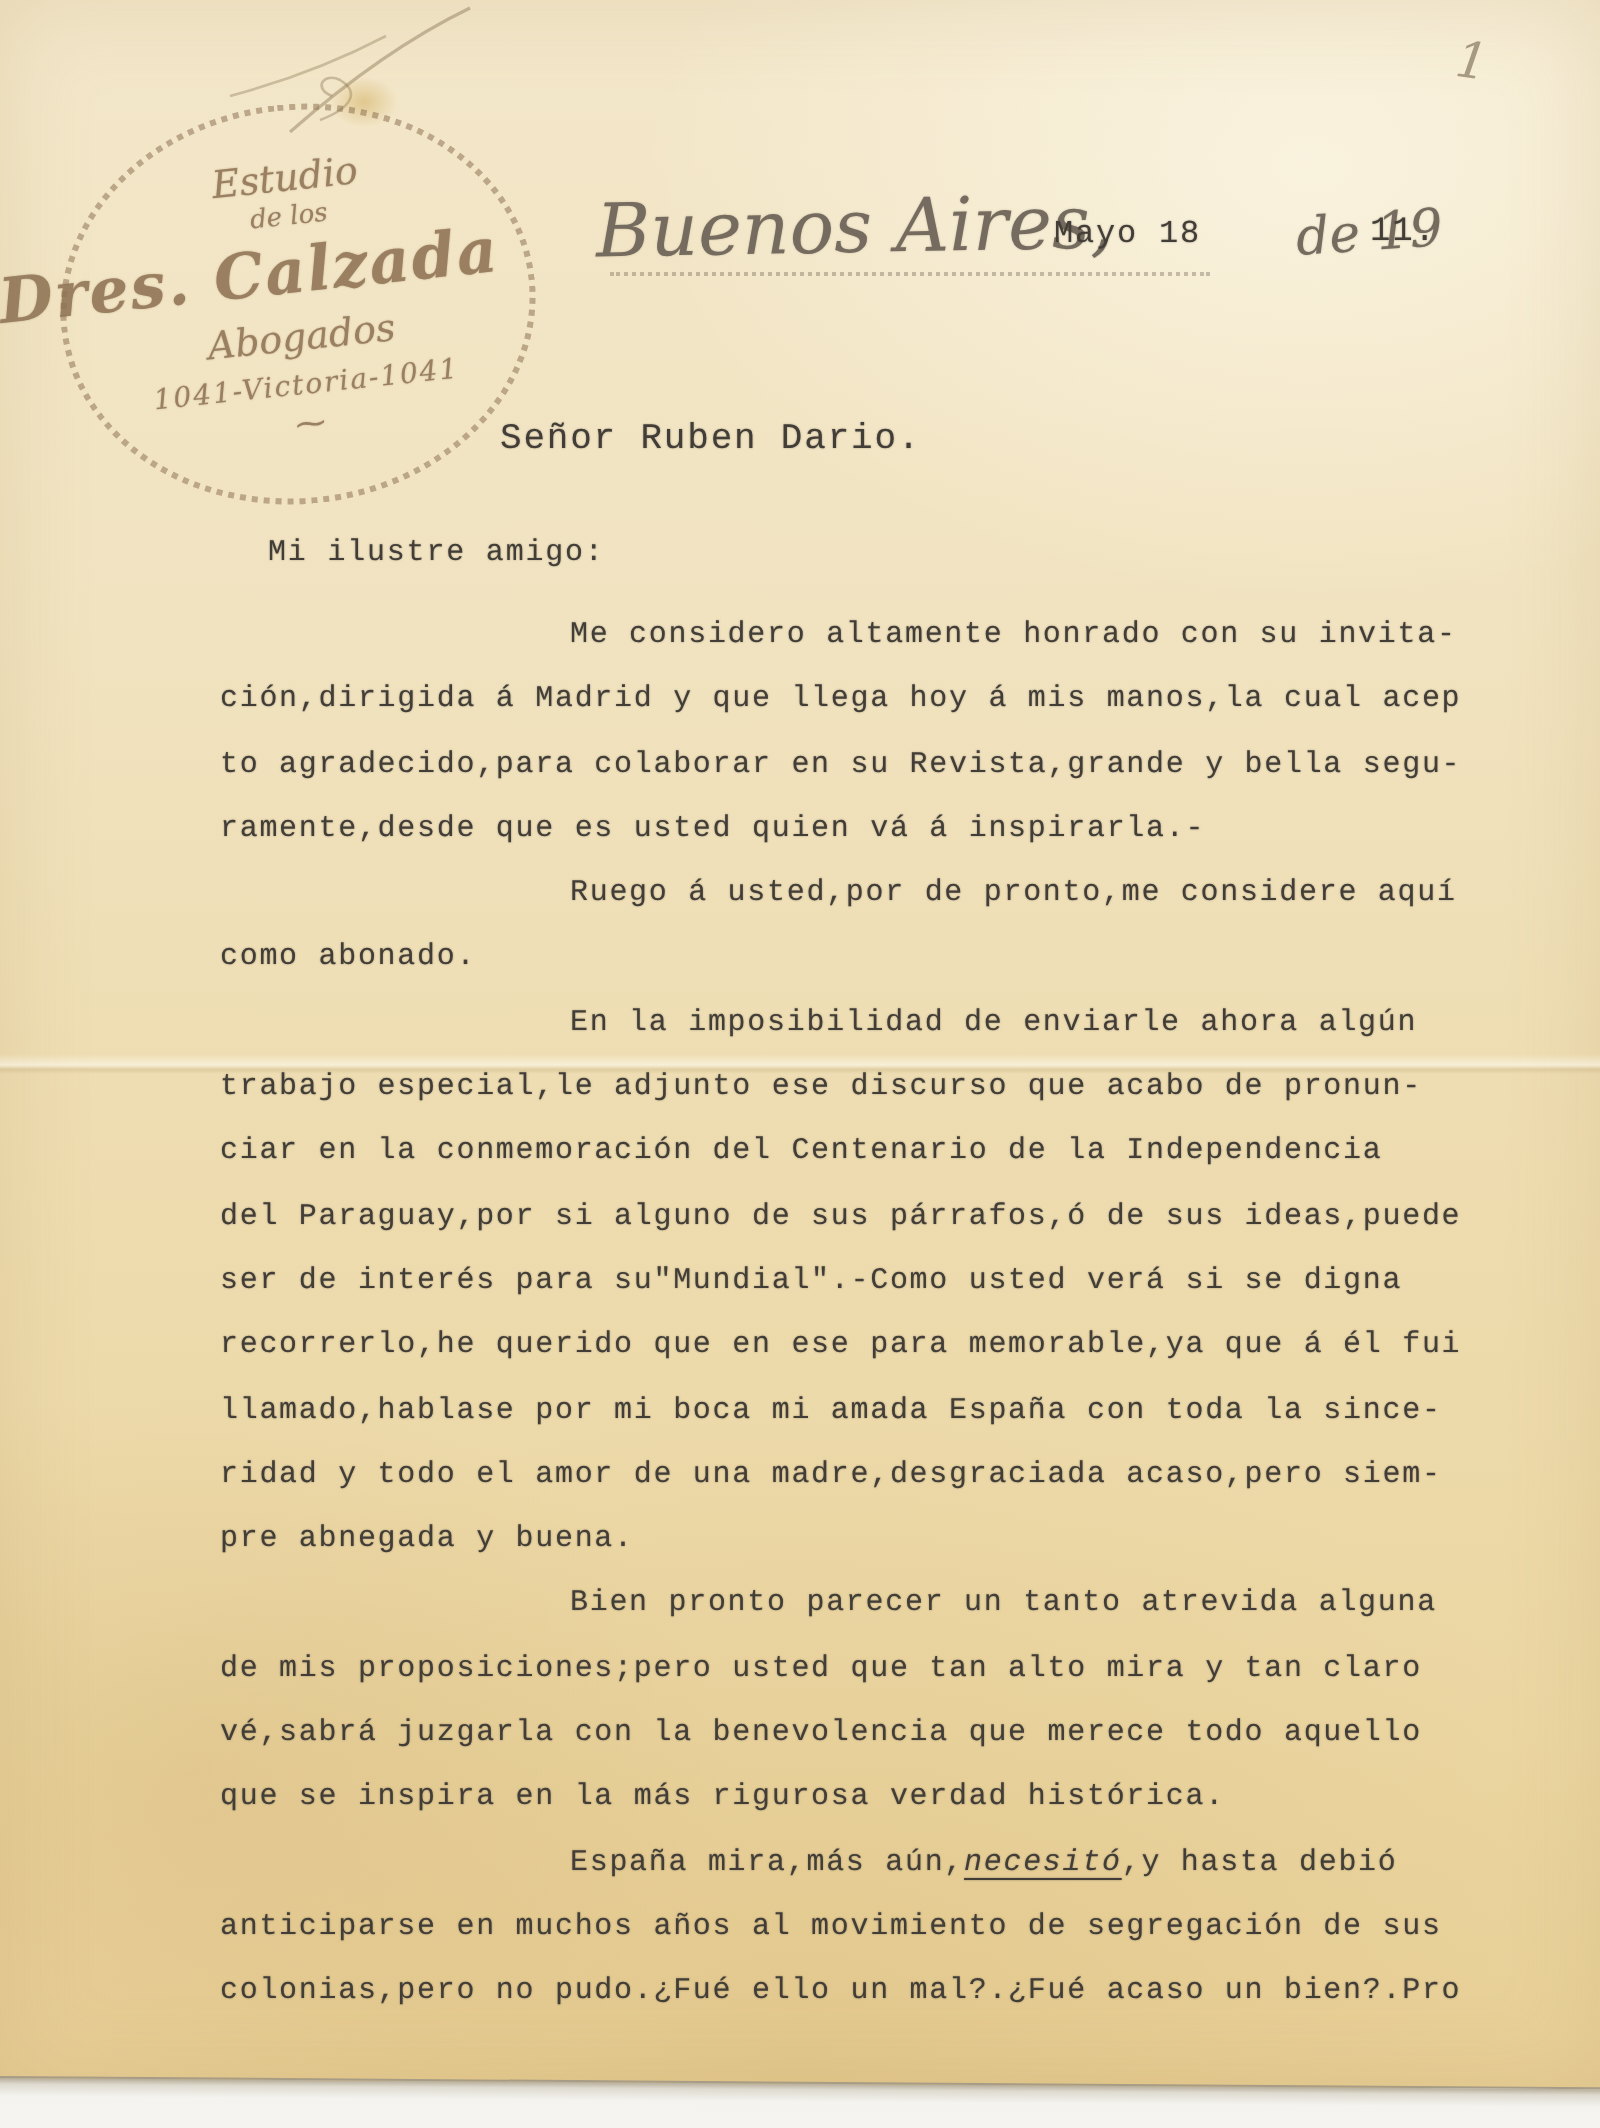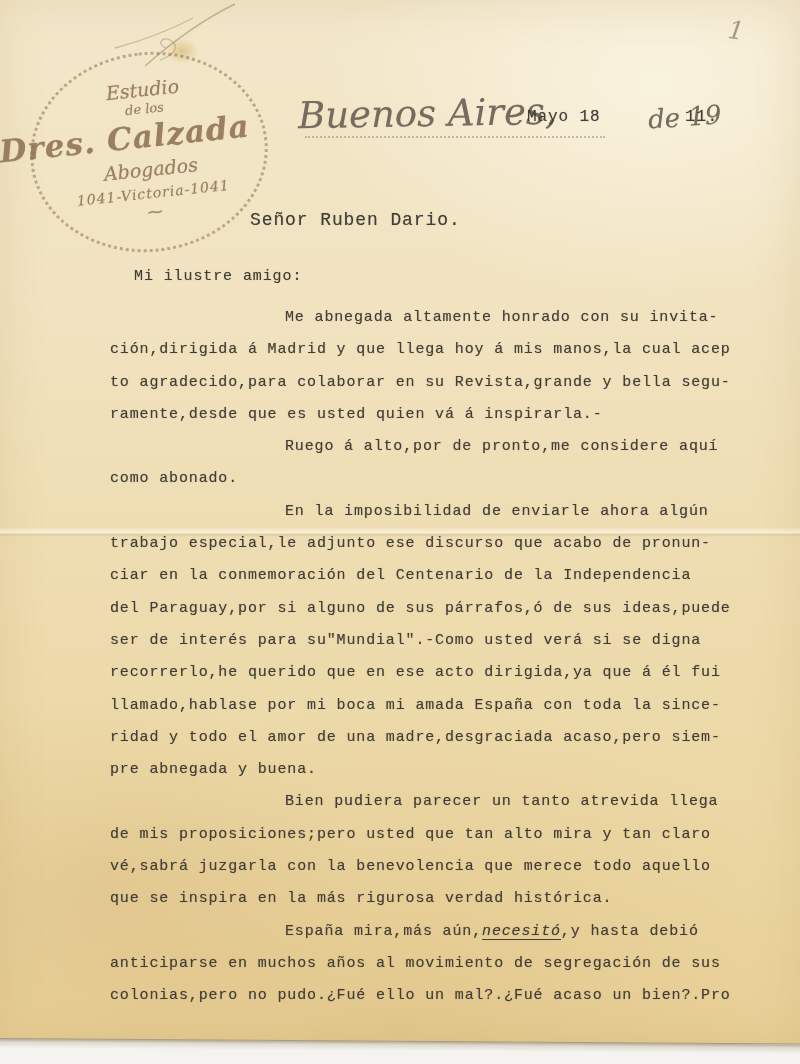--- a/index.html
+++ b/index.html
@@ -106,36 +106,36 @@
   <div class="script city">Buenos Aires,</div>
   <div class="dotted-lead"></div>
   <div class="typed date">Mayo 18</div>
   <div class="script de19">de 19</div>
   <div class="typed year">11.</div>
 
   <div class="typed recipient">Señor Ruben Dario.</div>
   <div class="typed salutation">Mi ilustre amigo:</div>
 
   <div class="letter-body">
-    <div class="line indent">Me abnegada altamente honrado con su invita-</div>
+    <div class="line indent">Me considero altamente honrado con su invita-</div>
     <div class="line">ción,dirigida á Madrid y que llega hoy á mis manos,la cual acep</div>
     <div class="line">to agradecido,para colaborar en su Revista,grande y bella segu-</div>
     <div class="line">ramente,desde que es usted quien vá á inspirarla.-</div>
-    <div class="line indent">Ruego á alto,por de pronto,me considere aquí</div>
+    <div class="line indent">Ruego á usted,por de pronto,me considere aquí</div>
     <div class="line">como abonado.</div>
     <div class="line indent">En la imposibilidad de enviarle ahora algún</div>
     <div class="line">trabajo especial,le adjunto ese discurso que acabo de pronun-</div>
     <div class="line">ciar en la conmemoración del Centenario de la Independencia</div>
     <div class="line">del Paraguay,por si alguno de sus párrafos,ó de sus ideas,puede</div>
     <div class="line">ser de interés para su"Mundial".-Como usted verá si se digna</div>
-    <div class="line">recorrerlo,he querido que en ese acto dirigida,ya que á él fui</div>
+    <div class="line">recorrerlo,he querido que en ese para memorable,ya que á él fui</div>
     <div class="line">llamado,hablase por mi boca mi amada España con toda la since-</div>
     <div class="line">ridad y todo el amor de una madre,desgraciada acaso,pero siem-</div>
     <div class="line">pre abnegada y buena.</div>
-    <div class="line indent">Bien pudiera parecer un tanto atrevida llega</div>
+    <div class="line indent">Bien pronto parecer un tanto atrevida alguna</div>
     <div class="line">de mis proposiciones;pero usted que tan alto mira y tan claro</div>
     <div class="line">vé,sabrá juzgarla con la benevolencia que merece todo aquello</div>
     <div class="line">que se inspira en la más rigurosa verdad histórica.</div>
     <div class="line indent"><span>España mira,más aún,</span><span class="u">necesitó</span><span>,y hasta debió</span></div>
     <div class="line">anticiparse en muchos años al movimiento de segregación de sus</div>
     <div class="line">colonias,pero no pudo.¿Fué ello un mal?.¿Fué acaso un bien?.Pro</div>
   </div>
 
   <div class="scan-edge"></div>
 </div>

